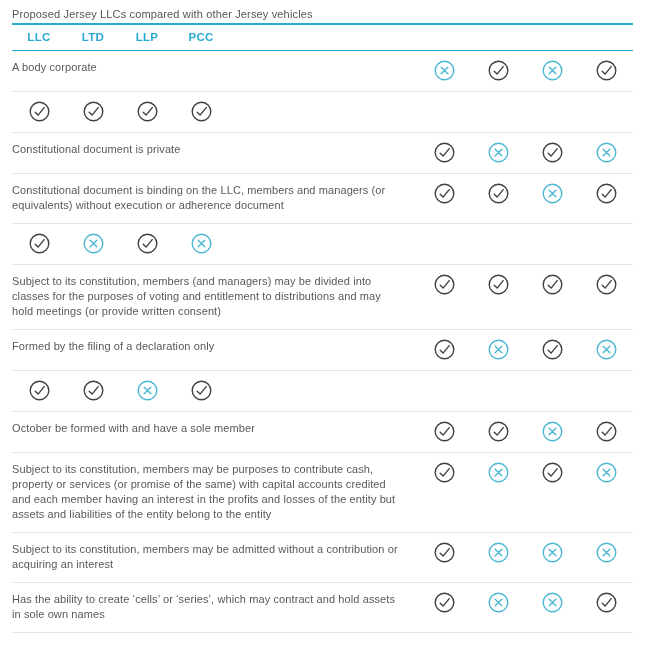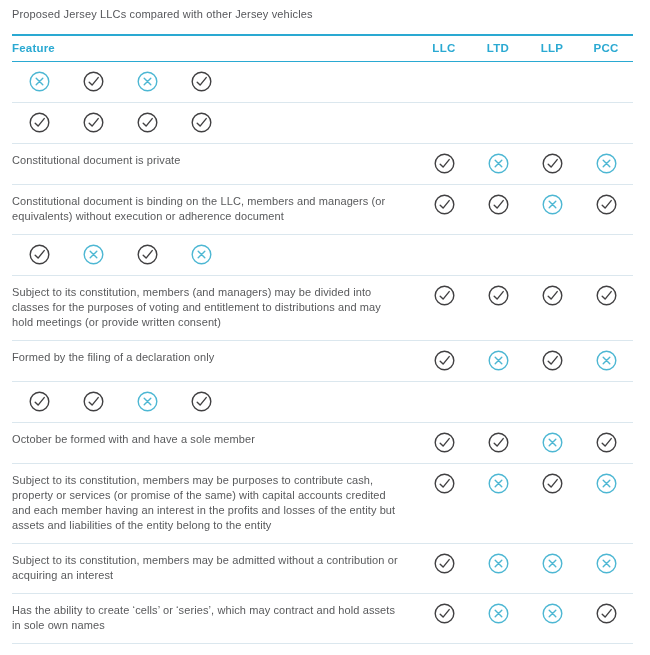--- a/index.html
+++ b/index.html
@@ -11,21 +11,21 @@
     color: #58595b;
     overflow: hidden;
   }
   .page {
     padding: 8px 17px 0 12px;
   }
   .doc-title {
     font-size: 11px;
     letter-spacing: 0.15px;
     color: #55565a;
-    margin-bottom: 14px;
+    margin-bottom: 3px;
   }
   .table {
     width: 100%;
   }
   .header-row {
     display: flex;
     align-items: center;
     border-top: 2px solid var(--accent, #2aa9d2);
     border-bottom: 1px solid var(--accent, #2aa9d2);
     padding: 6px 0 7px 0;
@@ -71,28 +71,28 @@
   .icon-cell svg { display: block; }
 </style>
 </head>
 <body>
 
 <div class="page">
   <div class="doc-title">Proposed Jersey LLCs compared with other Jersey vehicles</div>
 
   <div class="table">
     <div class="header-row">
-      <div class="header-feature">Feature</div>
       <div class="header-col">LLC</div>
       <div class="header-col">LTD</div>
       <div class="header-col">LLP</div>
       <div class="header-col">PCC</div>
     </div>
     <div id="table-body">
         <div class="row">
+          <div class="feature-cell">A body corporate</div>
           <div class="icon-cell">
             <svg width="21" height="21" viewBox="0 0 21 21">
               <circle cx="10.5" cy="10.5" r="9.3" fill="none" stroke="#4db7d3" stroke-width="1.4"></circle>
               <path d="M7.2 7.2 L13.8 13.8 M13.8 7.2 L7.2 13.8" fill="none" stroke="#4db7d3" stroke-width="1.4" stroke-linecap="round"></path>
             </svg>
           </div>
           <div class="icon-cell">
             <svg width="21" height="21" viewBox="0 0 21 21">
               <circle cx="10.5" cy="10.5" r="9.3" fill="none" stroke="#414042" stroke-width="1.4"></circle>
               <path d="M6.2 11.3 L9.1 14.1 L15.2 6.6" fill="none" stroke="#414042" stroke-width="1.4" stroke-linecap="round" stroke-linejoin="round"></path>

